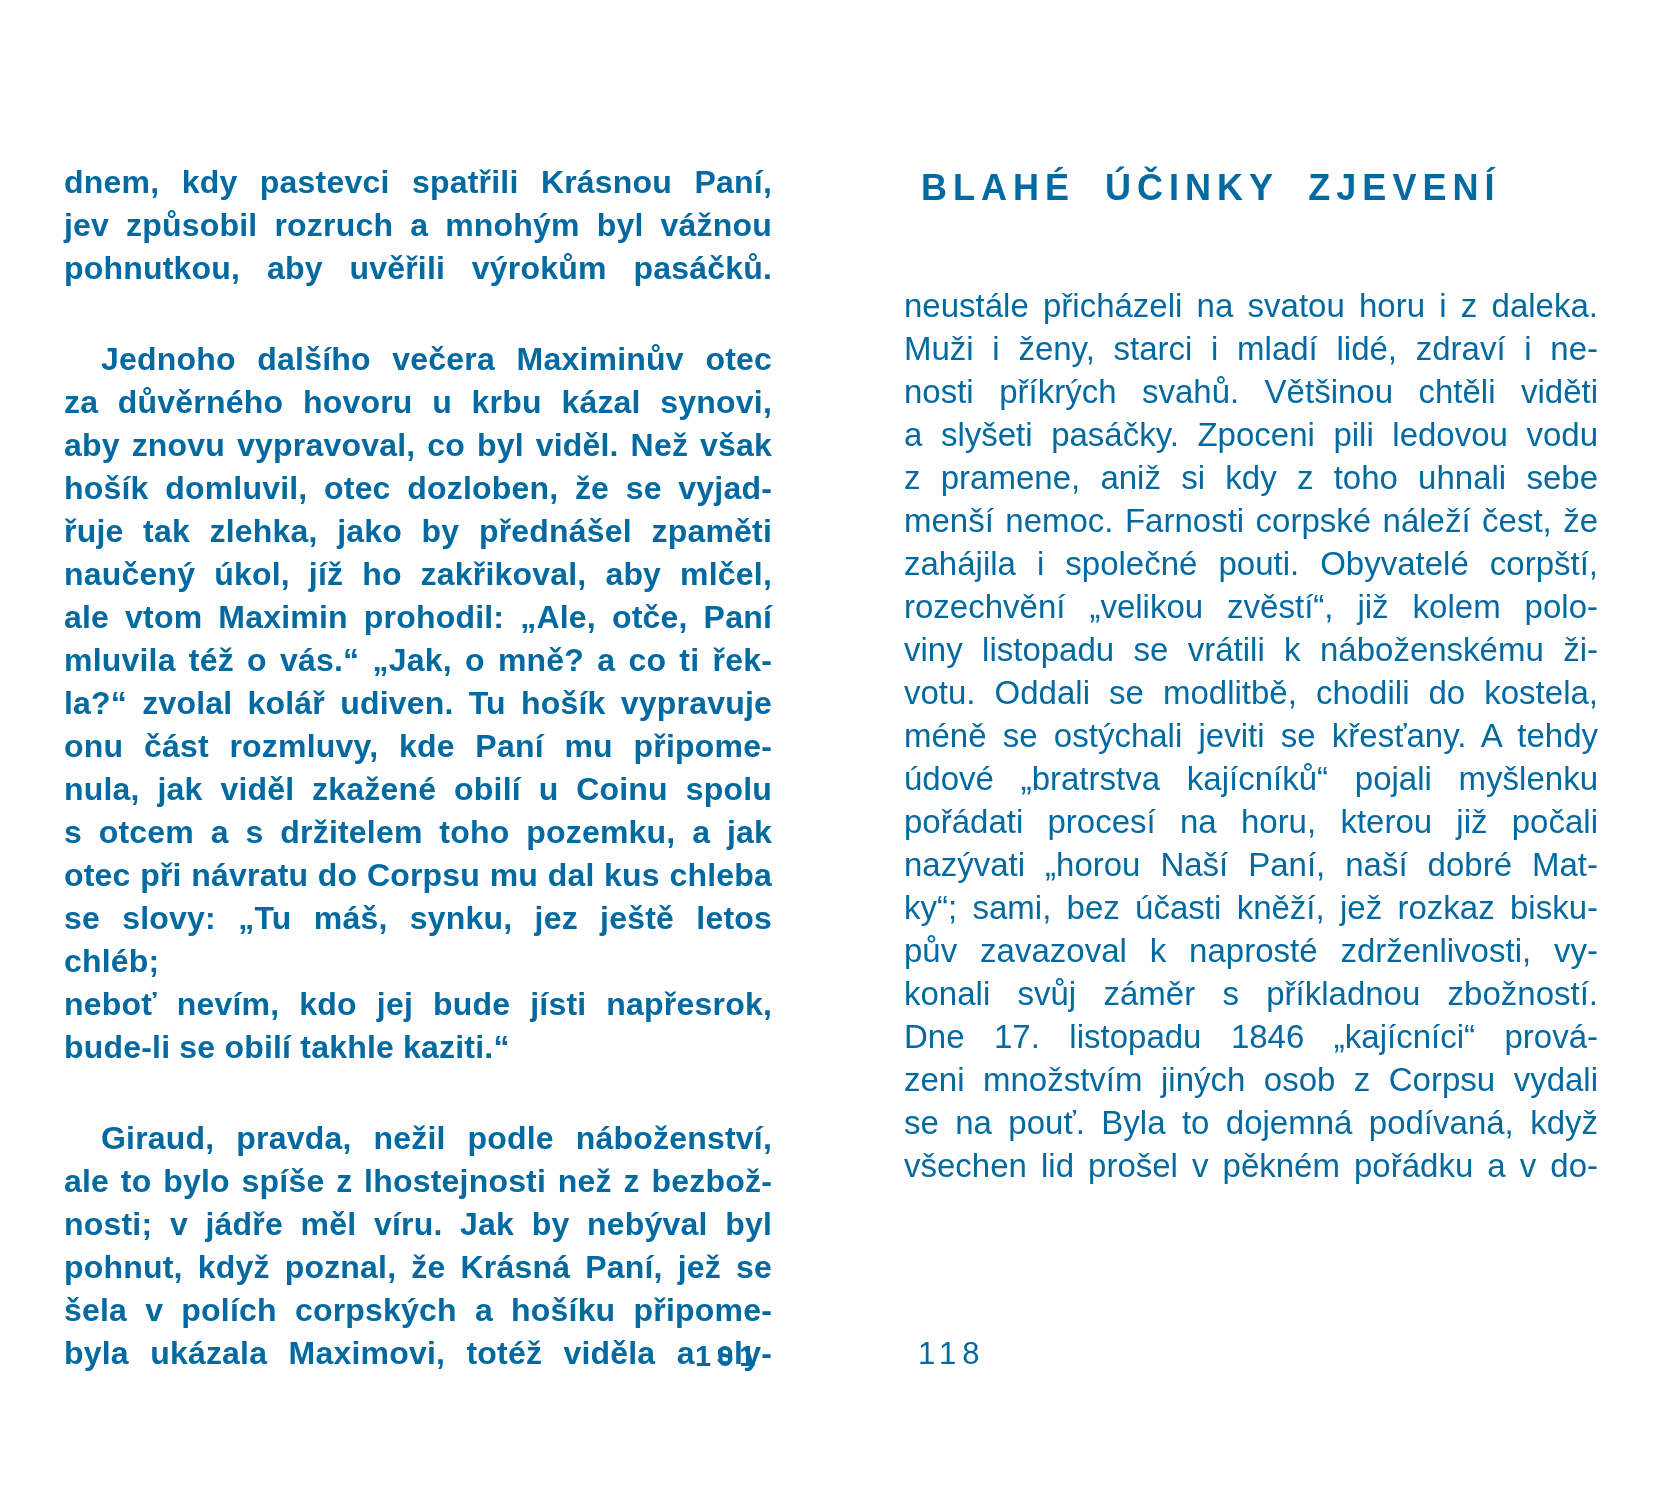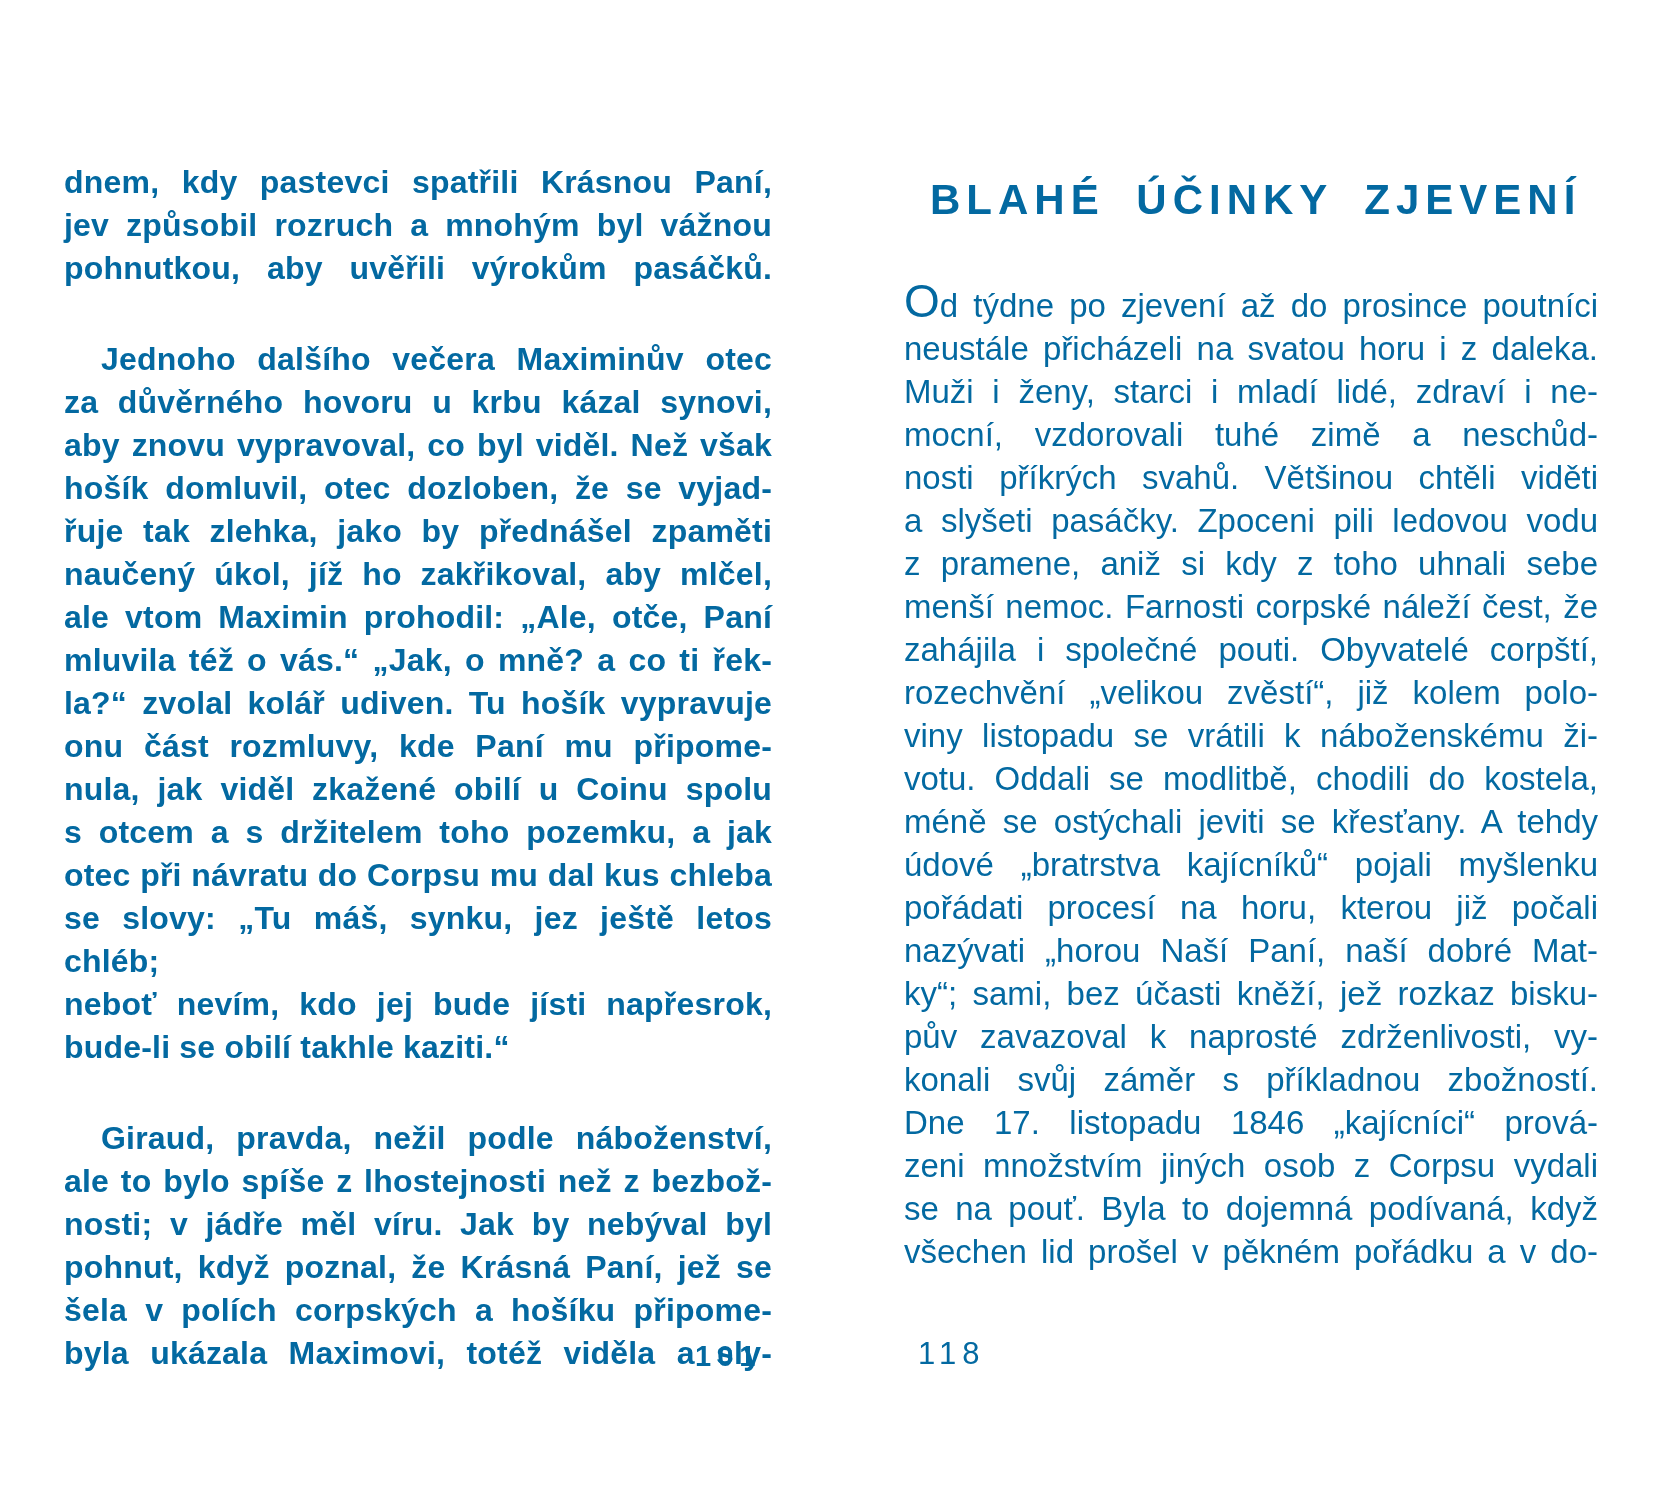--- a/index.html
+++ b/index.html
@@ -51,22 +51,22 @@
   }
   .dropcap {
     font-size: 46px;
     line-height: 0;
     font-weight: 400;
   }
   #chapter-heading {
     position: absolute;
     left: 914px;
     top: 160px;
-    margin: 16px;
-    font-size: 42px;
+    margin: 7px;
+    font-size: 36px;
     font-weight: 700;
     letter-spacing: 6px;
     word-spacing: 14px;
     white-space: nowrap;
   }
   .pagenum {
     position: absolute;
     font-weight: 700;
   }
   #pagenum-left {
@@ -116,24 +116,22 @@
         <div class="line">pohnut, když poznal, že Krásná Paní, jež se</div>
         <div class="line">šela v polích corpských a hošíku připome-</div>
         <div class="line">byla ukázala Maximovi, totéž viděla a sly-</div>
       </div>
     <div id="pagenum-left" class="pagenum">101</div>
   </section>
 
   <section>
     <h1 id="chapter-heading">BLAHÉ ÚČINKY ZJEVENÍ</h1>
     <div id="right-text" class="textblock">
-        <div class="line"><span class="dropcap">O</span>d týdne po zjevení až do prosince poutníci</div>
         <div class="line">neustále přicházeli na svatou horu i z daleka.</div>
         <div class="line">Muži i ženy, starci i mladí lidé, zdraví i ne-</div>
-        <div class="line">mocní, vzdorovali tuhé zimě a neschůd-</div>
         <div class="line">nosti příkrých svahů. Většinou chtěli viděti</div>
         <div class="line">a slyšeti pasáčky. Zpoceni pili ledovou vodu</div>
         <div class="line">z pramene, aniž si kdy z toho uhnali sebe</div>
         <div class="line">menší nemoc. Farnosti corpské náleží čest, že</div>
         <div class="line">zahájila i společné pouti. Obyvatelé corpští,</div>
         <div class="line">rozechvění „velikou zvěstí“, již kolem polo-</div>
         <div class="line">viny listopadu se vrátili k náboženskému ži-</div>
         <div class="line">votu. Oddali se modlitbě, chodili do kostela,</div>
         <div class="line">méně se ostýchali jeviti se křesťany. A tehdy</div>
         <div class="line">údové „bratrstva kajícníků“ pojali myšlenku</div>

